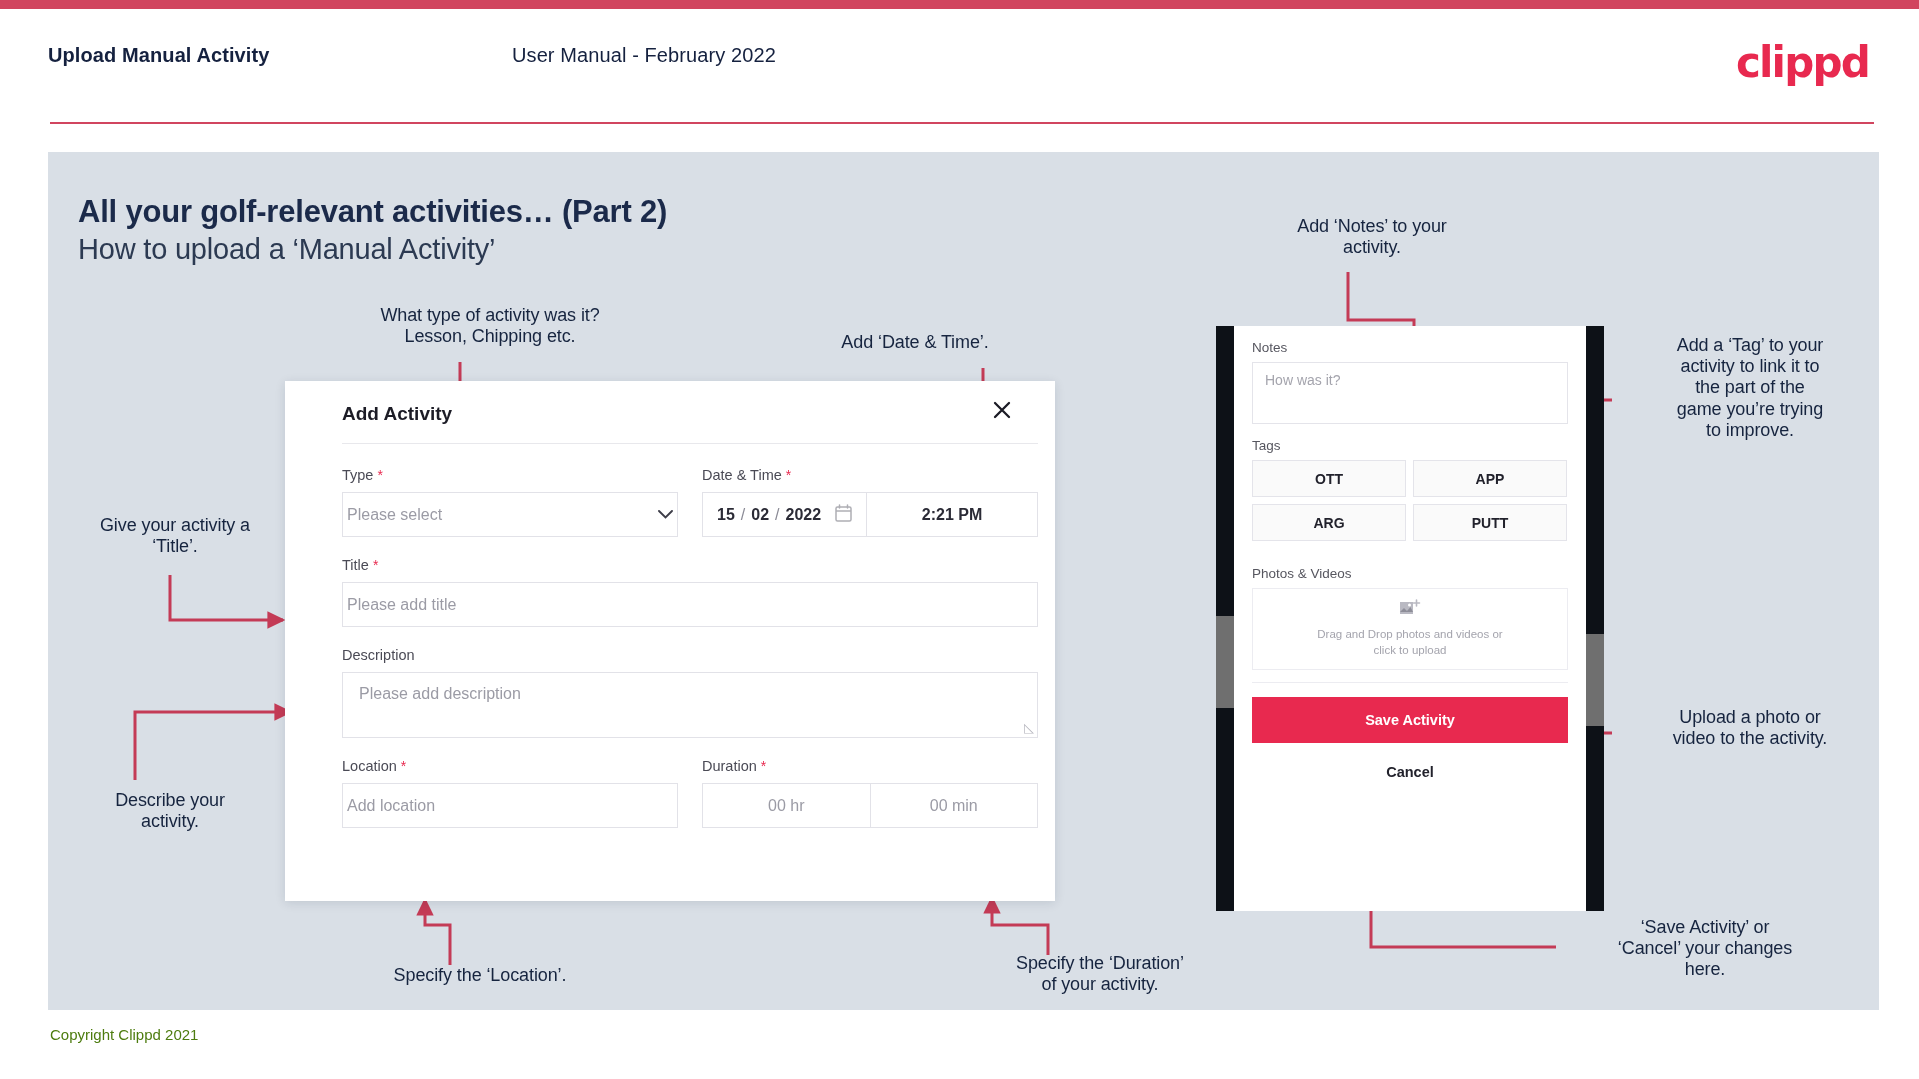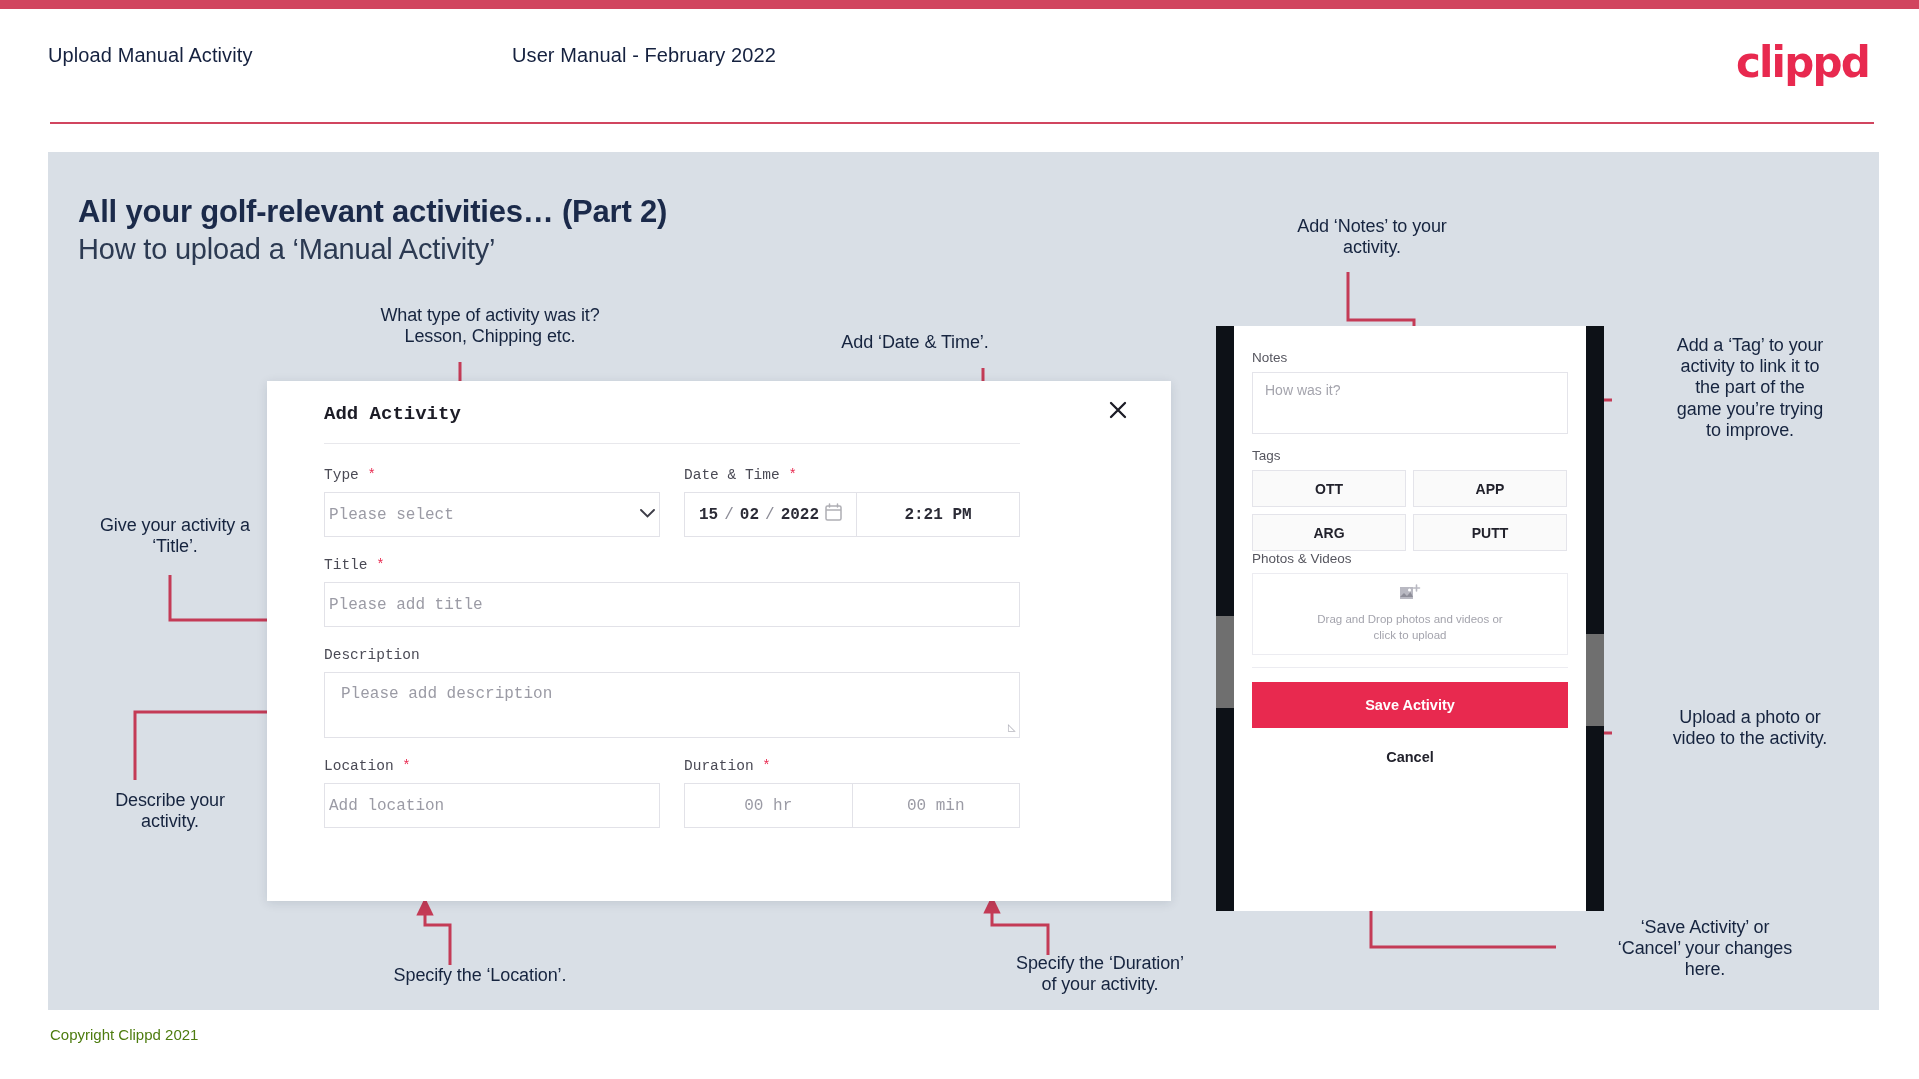--- a/index.html
+++ b/index.html
@@ -11,21 +11,21 @@
   }
   .page { position: relative; width: 1919px; height: 1079px; background:#fff; }
 
   
   .top-bar {
     position:absolute; left:0; top:0; width:1919px; height:9px;
     background:#d1455f;
   }
   .hdr-title {
     position:absolute; left:48px; top:44px;
-    font-size:20px; font-weight:400; color:#15213f; letter-spacing:.1px;
+    font-size:20px; font-weight:700; color:#15213f; letter-spacing:.1px;
   }
   .hdr-sub {
     position:absolute; left:512px; top:44px;
     font-size:20px; font-weight:400; color:#15213f; letter-spacing:.1px;
   }
   .logo {
     position:absolute; right:50px; top:42px;
     font-size:42px; font-weight:700; color:#e8294f;
     letter-spacing:-1.8px; line-height:1;
     font-family:"DejaVu Sans", sans-serif;
@@ -57,24 +57,23 @@
   .anno {
     position:absolute; color:#16243f; font-size:18px; line-height:1.18;
     text-align:center; font-weight:400; letter-spacing:-.1px;
   }
 
   
   .arrows { position:absolute; left:0; top:0; width:1919px; height:1079px; pointer-events:none; }
 
   
   .dialog {
-    position:absolute; left:267px; top:381px; width:904px; height:520px;
+    position:absolute; left:285px; top:381px; width:770px; height:520px;
     background:#ffffff;
     box-shadow:0 2px 10px rgba(20,30,60,.12);
-    font-family:Liberation Mono, monospace;
   }
   .dlg-head {
     position:relative; height:60px;
   }
   .dlg-title {
     position:absolute; left:57px; top:22px;
     font-size:19px; font-weight:700; color:#1c1c26;
   }
   .dlg-close {
     position:absolute; right:38px; top:14px;
@@ -143,21 +142,21 @@
   }
   .bezel-l { left:0; }
   .bezel-r { right:0; }
   .btn-vol {
     position:absolute; width:18px; height:92px; background:#6f6f6f;
   }
   .screen {
     position:absolute; left:18px; top:0; width:352px; height:585px;
     background:#ffffff; overflow:hidden;
   }
-  .ph-pad { padding:24px 18px 0 18px; }
+  .ph-pad { padding:14px 18px 0 18px; }
   .ph-label { font-size:13.5px; color:#56565f; margin-bottom:7px; }
   .ph-notes {
     height:62px; border:1px solid #e4e4ea; background:#fff;
     padding:9px 12px; font-size:14px; color:#a4a4ad;
   }
   .ph-tags { display:flex; flex-wrap:wrap; gap:7px; }
   .ph-tag {
     width:calc(50% - 4px); height:37px; border:1px solid #e4e4ea; background:#fafafa;
     display:flex; align-items:center; justify-content:center;
     font-size:14px; font-weight:700; color:#22222c;
@@ -359,21 +358,21 @@
         <div style="margin-top:14px;">
           <div class="ph-label">Tags</div>
           <div class="ph-tags">
             <div class="ph-tag">OTT</div>
             <div class="ph-tag">APP</div>
             <div class="ph-tag">ARG</div>
             <div class="ph-tag">PUTT</div>
           </div>
         </div>
 
-        <div style="margin-top:0;">
+        <div style="margin-top:25px;">
           <div class="ph-label">Photos &amp; Videos</div>
           <div class="ph-drop">
             <span>
               <svg width="22" height="19" viewBox="0 0 22 19">
                 <path d="M1,3 h13 v12 h-13 z" fill="#b9b9c2"></path>
                 <path d="M1,13 l4,-4 l3,3 l3.5,-4 l2.5,5 z" fill="#8e8e99"></path>
                 <circle cx="10.5" cy="6" r="1.5" fill="#ffffff"></circle>
                 <path d="M17.5,1 v6 M14.5,4 h6" stroke="#b9b9c2" stroke-width="1.6" stroke-linecap="round"></path>
               </svg>
             </span>

